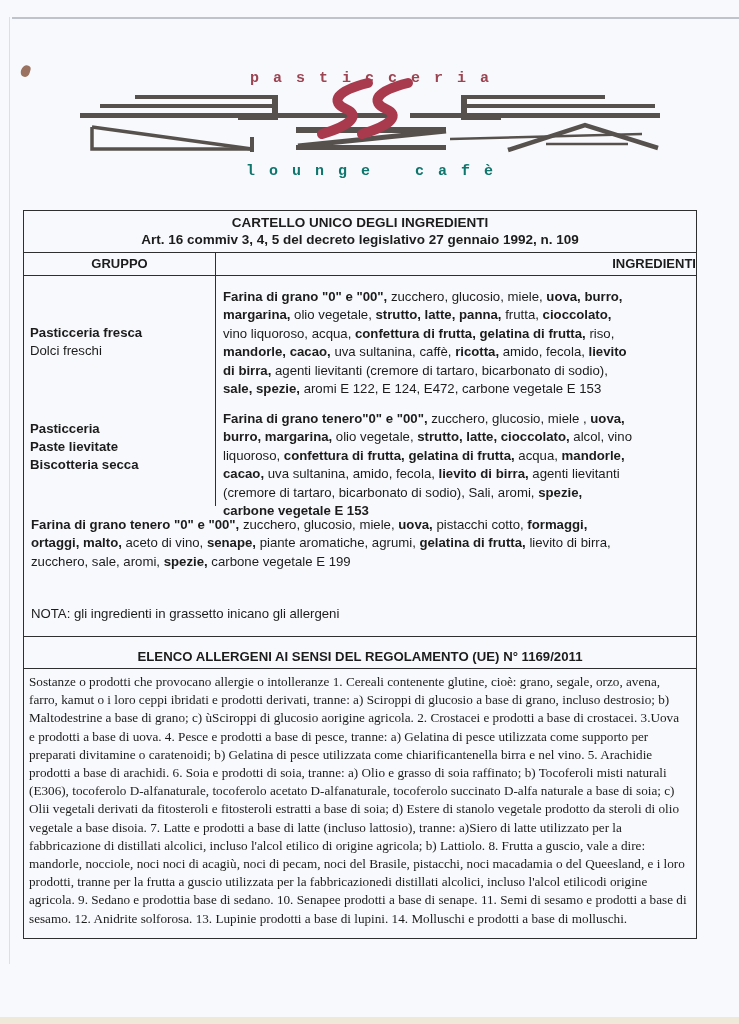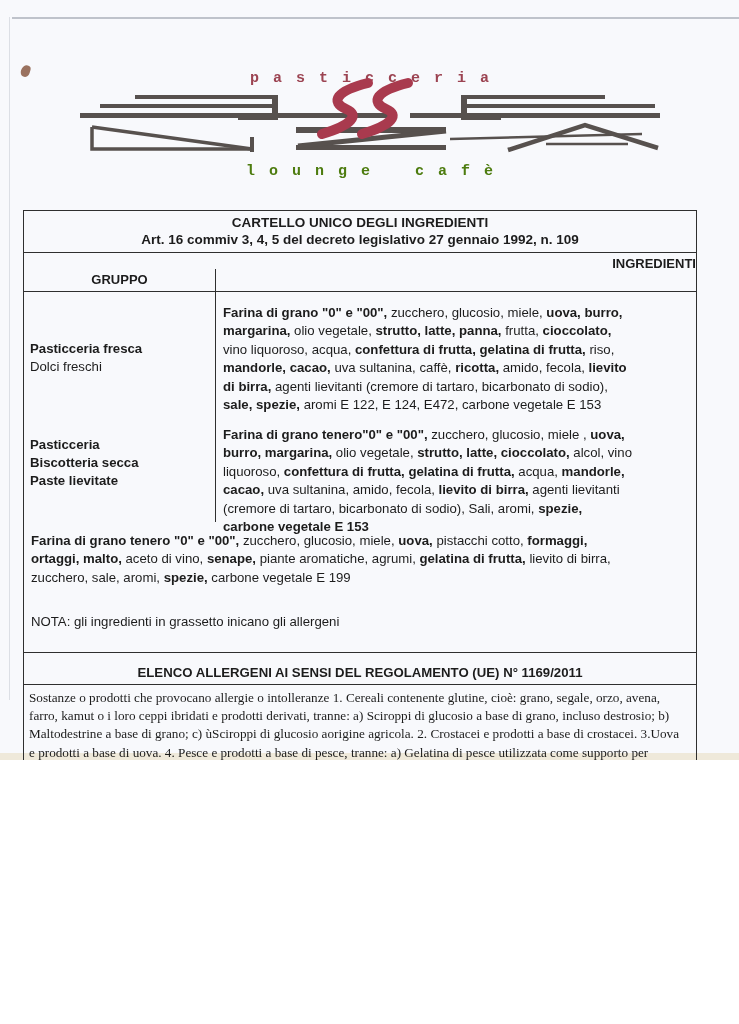--- a/index.html
+++ b/index.html
@@ -1,49 +1,49 @@
 <!DOCTYPE html>
 <html><head>
 <meta charset="utf-8">
 <style>
   html,body { margin:0; padding:0; }
   .page {
-    position:relative; width:739px; height:760px;
+    position:relative; width:739px; height:1024px;
     background:#f8f9fc; overflow:hidden;
     font-family:"Liberation Sans", sans-serif; color:#1c1c1c;
   }
   .scan-topline { position:absolute; top:17px; left:12px; right:0; height:2px; background:#bfc3cb; }
   .scan-leftline { position:absolute; top:17px; left:9px; width:1px; bottom:60px; background:#dcdfe5; }
   .scan-bottomstrip { position:absolute; left:0; right:0; bottom:0; height:7px; background:#efe9da; }
   .speck { position:absolute; left:21px; top:65px; width:9px; height:12px; background:#8a5a43; border-radius:60% 40% 50% 50%; transform:rotate(18deg); opacity:.85; }
 
   
   .logo-wrap { position:absolute; top:70px; left:0; width:739px; text-align:center; }
   .logo-top, .logo-bottom {
     font-family:"Liberation Mono", monospace; font-weight:bold;
     font-size:15px; letter-spacing:14px; word-spacing:8px; white-space:nowrap;
   }
   .logo-top { color:#9c4452; padding-left:14px; }
-  .logo-bottom { color:#4d7c0f; margin-top:-4px; padding-left:14px; }
+  .logo-bottom { color:#0f766e; margin-top:-4px; padding-left:14px; }
   .logo-mark { display:block; margin:2px auto 0; overflow:visible; }
 
   
   .tbl { position:absolute; top:210px; left:23px; width:674px; border:1.6px solid #2f2f2f; box-sizing:border-box; }
   .t-head { border-bottom:1.5px solid #2f2f2f; text-align:center; font-weight:bold; font-size:13.5px; line-height:17px; padding:3px 0 4px; }
   .t-cols { display:flex; border-bottom:1.5px solid #2f2f2f; font-weight:bold; font-size:13px; }
-  .col-g { width:192px; border-right:1.5px solid #2f2f2f; text-align:center; padding:3px 0 4px; box-sizing:border-box;margin-top:16px; }
+  .col-g { width:192px; border-right:1.5px solid #2f2f2f; text-align:center; padding:3px 0 4px; box-sizing:border-box; }
   .col-i { flex:1; text-align:right; padding:3px 0 4px; }
   .t-row { display:flex; }
   .g-cell { width:192px; border-right:1.5px solid #2f2f2f; box-sizing:border-box; padding-left:6px; font-size:13.2px; line-height:18px; }
   .g-cell .b { font-weight:bold; }
   .i-cell { flex:1; box-sizing:border-box; padding-left:7px; padding-right:62px; font-size:13.2px; line-height:18.4px; }
   .row1 { height:128px; } .row1 .i-cell { padding-top:12px; } .row1 .g-cell { padding-top:48px; }
   .row2 { height:102px; } .row2 .i-cell { padding-top:6px; }  .row2 .g-cell { padding-top:16px; }
   .row3 { height:130px; } .row3 .i-cell { padding-top:10px; } .row3 .g-cell { padding-top:28px; }
-  .nota { margin-top:26px; }
+  .nota { margin-top:34px; }
   .allerg-head { border-top:1.5px solid #2f2f2f; border-bottom:1.5px solid #2f2f2f; text-align:center; font-weight:bold; font-size:13.2px; padding:12px 0 4px; }
   .allerg-body { padding:4px 8px 10px 5px; font-size:13.2px; line-height:18.2px;font-family:Liberation Serif, serif; }
   b { font-weight:bold; }
 </style>
 </head>
 <body>
 
 <div class="page">
 
   <div class="scan-topline"></div>
@@ -103,22 +103,22 @@
           <div>Dolci freschi</div>
         </div>
       <div class="i-cell">
         <span><b>Farina di grano "0" e "00", </b><span>zucchero, glucosio, miele, </span><b>uova, burro, margarina, </b><span>olio vegetale, </span><b>strutto, latte, panna, </b><span>frutta, </span><b>cioccolato, </b><span>vino liquoroso, acqua, </span><b>confettura di frutta, gelatina di frutta, </b><span>riso, </span><b>mandorle, cacao, </b><span>uva sultanina, caffè, </span><b>ricotta, </b><span>amido, fecola, </span><b>lievito di birra, </b><span>agenti lievitanti (cremore di tartaro, bicarbonato di sodio), </span><b>sale, spezie, </b><span>aromi E 122, E 124, E472, carbone vegetale E 153</span></span>
       </div>
     </div>
 
     <div class="t-row row2">
       <div class="g-cell">
           <div class="b">Pasticceria</div>
+          <div class="b">Paste lievitate</div>
           <div class="b">Biscotteria secca</div>
-          <div class="b">Paste lievitate</div>
         </div>
       <div class="i-cell">
         <span><b>Farina di grano tenero"0" e "00", </b><span>zucchero, glucosio, miele , </span><b>uova, burro, margarina, </b><span>olio vegetale, </span><b>strutto, latte, cioccolato, </b><span>alcol, vino liquoroso, </span><b>confettura di frutta, gelatina di frutta, </b><span>acqua, </span><b>mandorle, cacao, </b><span>uva sultanina, amido, fecola, </span><b>lievito di birra, </b><span>agenti lievitanti (cremore di tartaro, bicarbonato di sodio), Sali, aromi, </span><b>spezie, carbone vegetale E 153</b></span>
       </div>
     </div>
 
     <div class="t-row row3">
       <div class="i-cell">
         <span><b>Farina di grano tenero "0" e "00", </b><span>zucchero, glucosio, miele, </span><b>uova, </b><span>pistacchi cotto, </span><b>formaggi, ortaggi, malto, </b><span>aceto di vino, </span><b>senape, </b><span>piante aromatiche, agrumi, </span><b>gelatina di frutta, </b><span>lievito di birra, zucchero, sale, aromi, </span><b>spezie, </b><span>carbone vegetale E 199</span></span>
         <div class="nota">NOTA: gli ingredienti in grassetto inicano gli allergeni</div>

